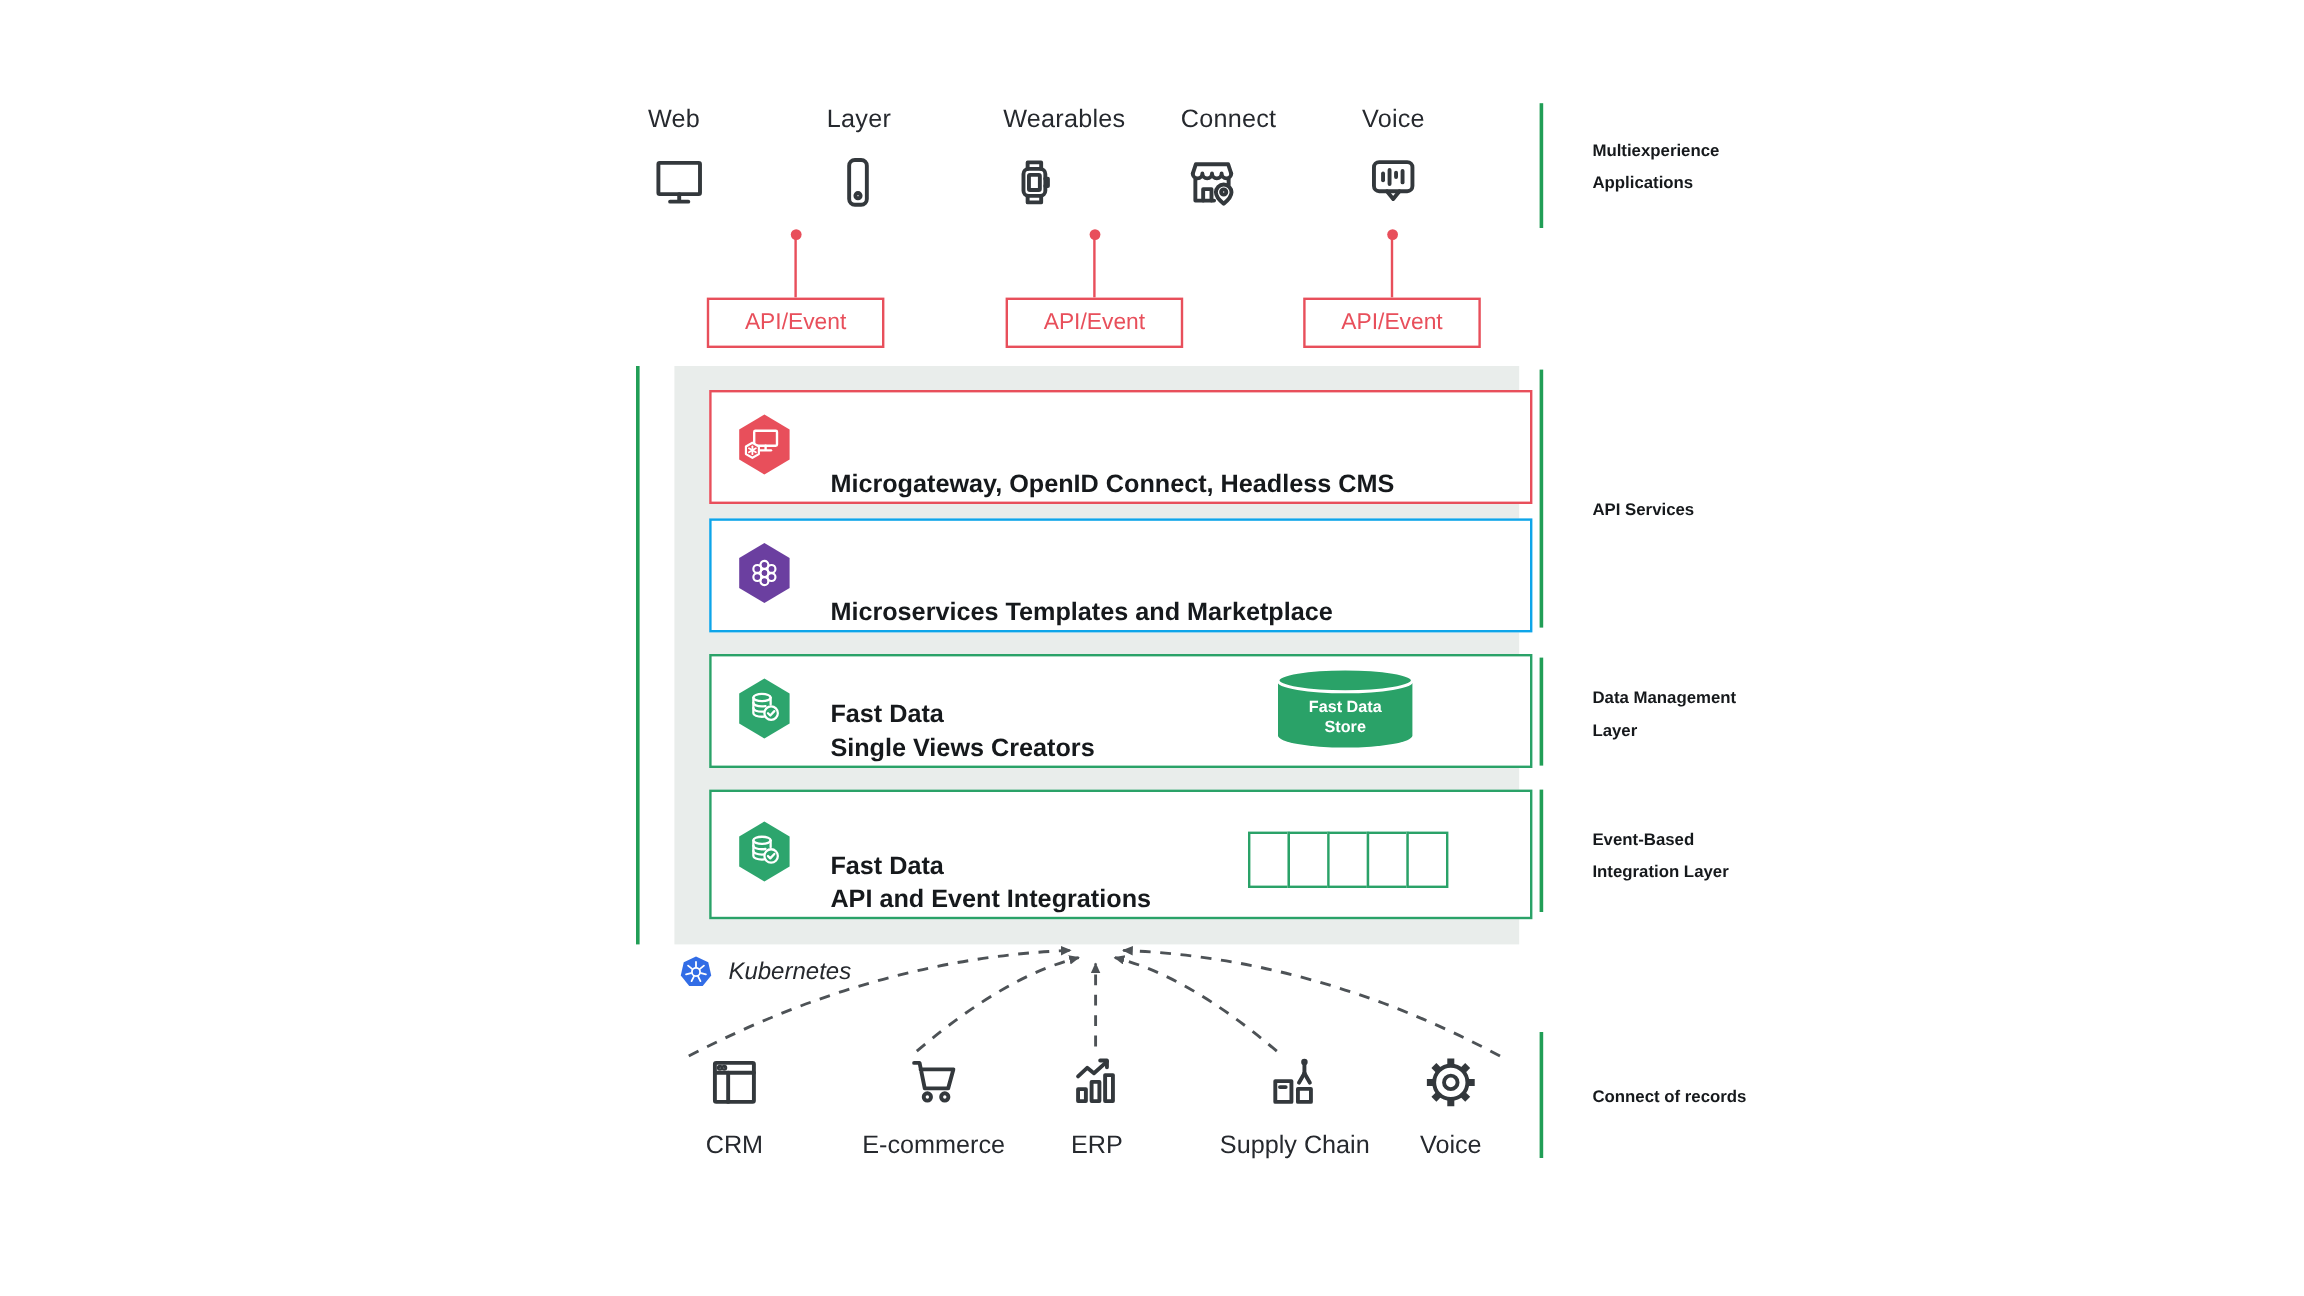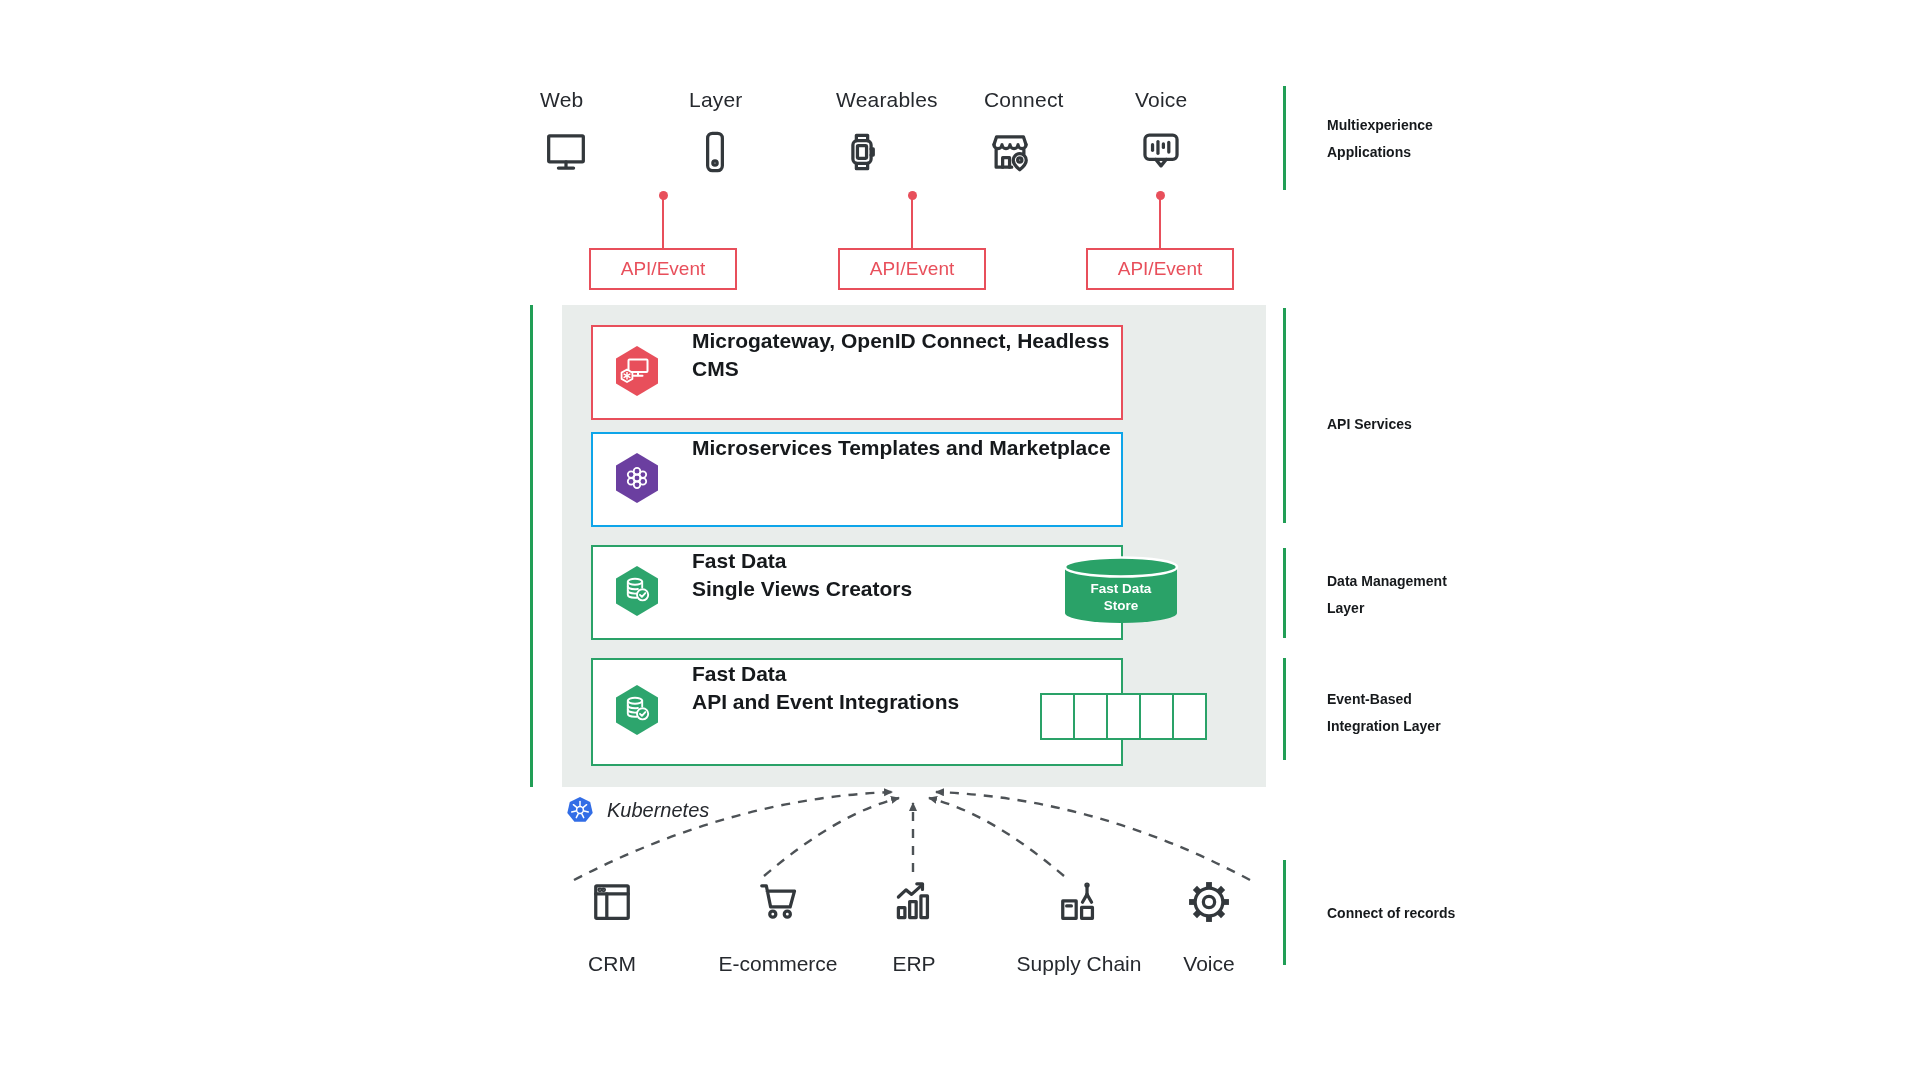--- a/index.html
+++ b/index.html
@@ -16,22 +16,22 @@
   .conn-dot{position:absolute;width:9px;height:9px;border-radius:50%;background:#e84f5b;}
   .conn-line{position:absolute;width:2px;background:#e84f5b;}
   .conn-box{position:absolute;width:148px;height:42px;border:2px solid #e84f5b;background:#fff;
             box-sizing:border-box;display:flex;align-items:center;justify-content:center;
             font-size:19px;color:#e84f5b;font-weight:500;}
 
   
   .platform{position:absolute;left:562px;top:305px;width:704px;height:482px;background:#e9edeb;}
   .leftbar{position:absolute;left:530px;top:305px;width:3px;height:482px;background:#219e56;}
 
-  .prow{position:absolute;left:591px;width:532px;background:#fff;box-sizing:border-box;
-        display:flex;align-items:flex-start;}
+  .prow{position:absolute;left:591px;width:686px;background:#fff;box-sizing:border-box;
+        display:flex;align-items:flex-end;}
   .prow .rowtext{margin-left:99px;font-size:21px;font-weight:600;color:#16191c;line-height:28px;}
   .prow .hexwrap{position:absolute;left:21px;top:50%;transform:translateY(-50%);}
   .b-red{border:2px solid #e84f5b;}
   .b-purple{border:2px solid #0ea5e9;}
   .b-green{border:2px solid #2aa268;}
 
   
   .cyl{position:absolute;left:1063px;top:556px;width:116px;height:72px;}
   .cyl-label{position:absolute;left:0;right:0;top:24px;text-align:center;color:#fff;
              font-size:13.5px;font-weight:700;line-height:17px;}
@@ -46,21 +46,21 @@
   .kube-label{margin-left:13px;font-size:20px;font-style:italic;color:#26292e;}
 
   
   .sideline{position:absolute;left:1283px;width:3px;background:#219e56;}
   .sidelabel{position:absolute;left:1327px;width:290px;font-size:14px;font-weight:700;
              color:#16191c;line-height:27px;}
 
   
   .system{position:absolute;width:170px;text-align:center;}
   .system svg{display:inline-block;}
-  .system .slabel{margin-top:20px;font-size:21px;color:#26292e;}
+  .system .slabel{margin-top:10px;font-size:21px;color:#26292e;}
 
   .arrows{position:absolute;left:0;top:0;pointer-events:none;}
 </style>
 </head>
 <body>
 
 <div class="stage">
 
   <div class="device" style="left:540px">
     <div class="dlabel">Web</div>

